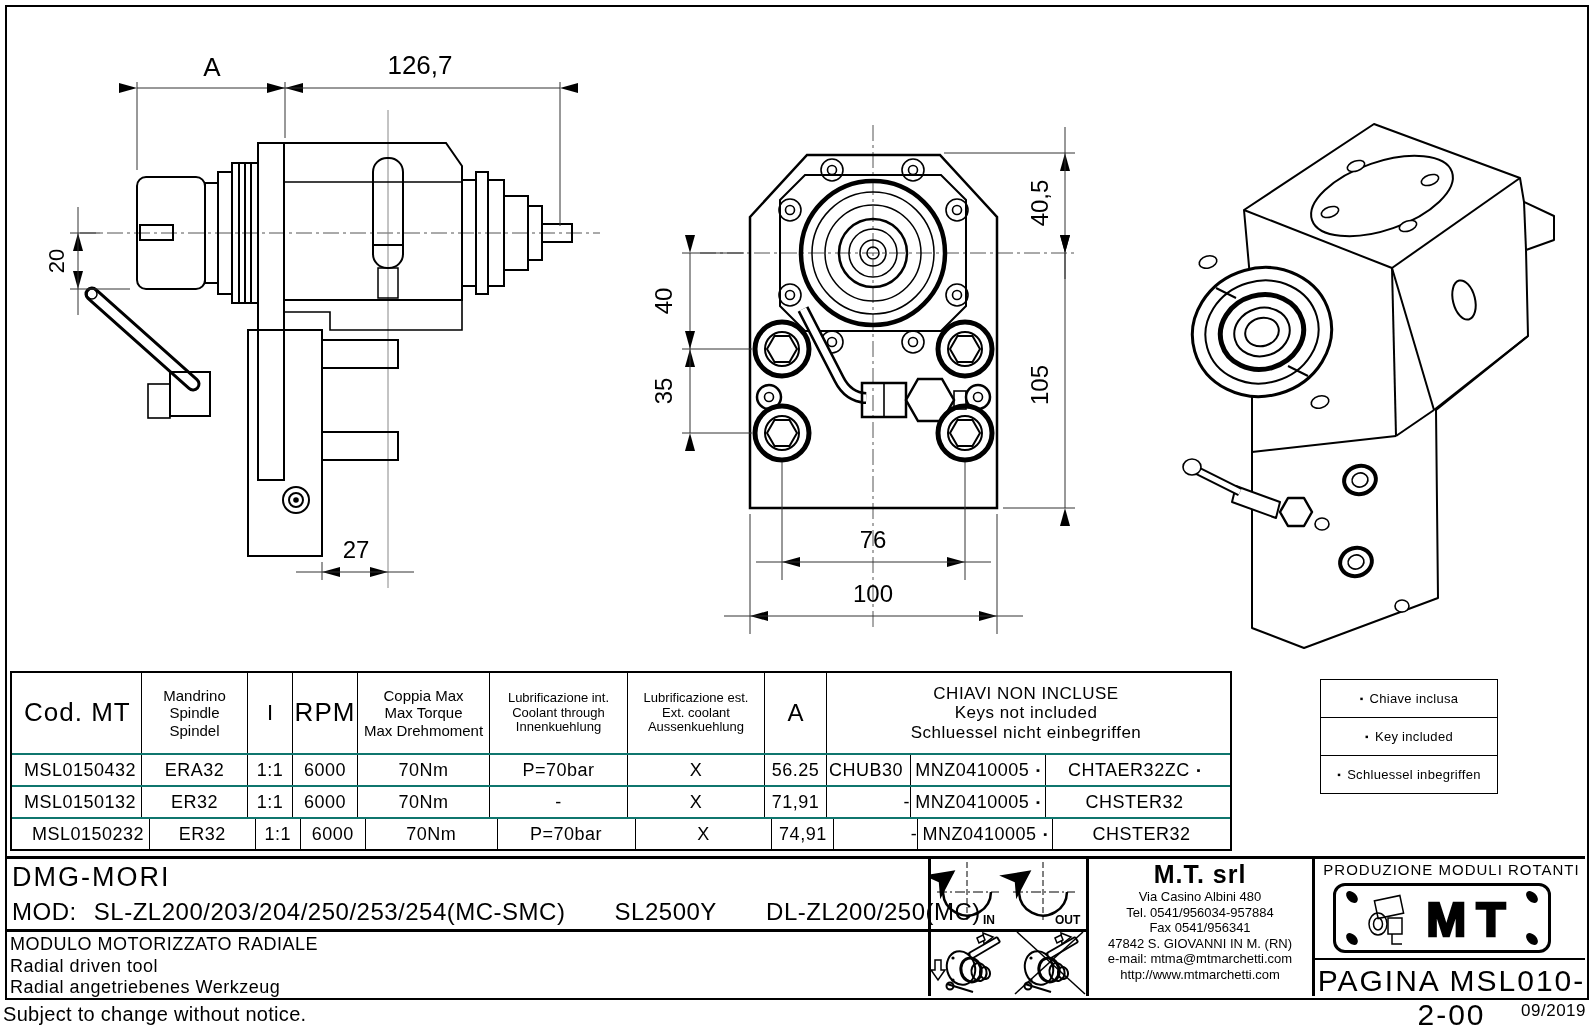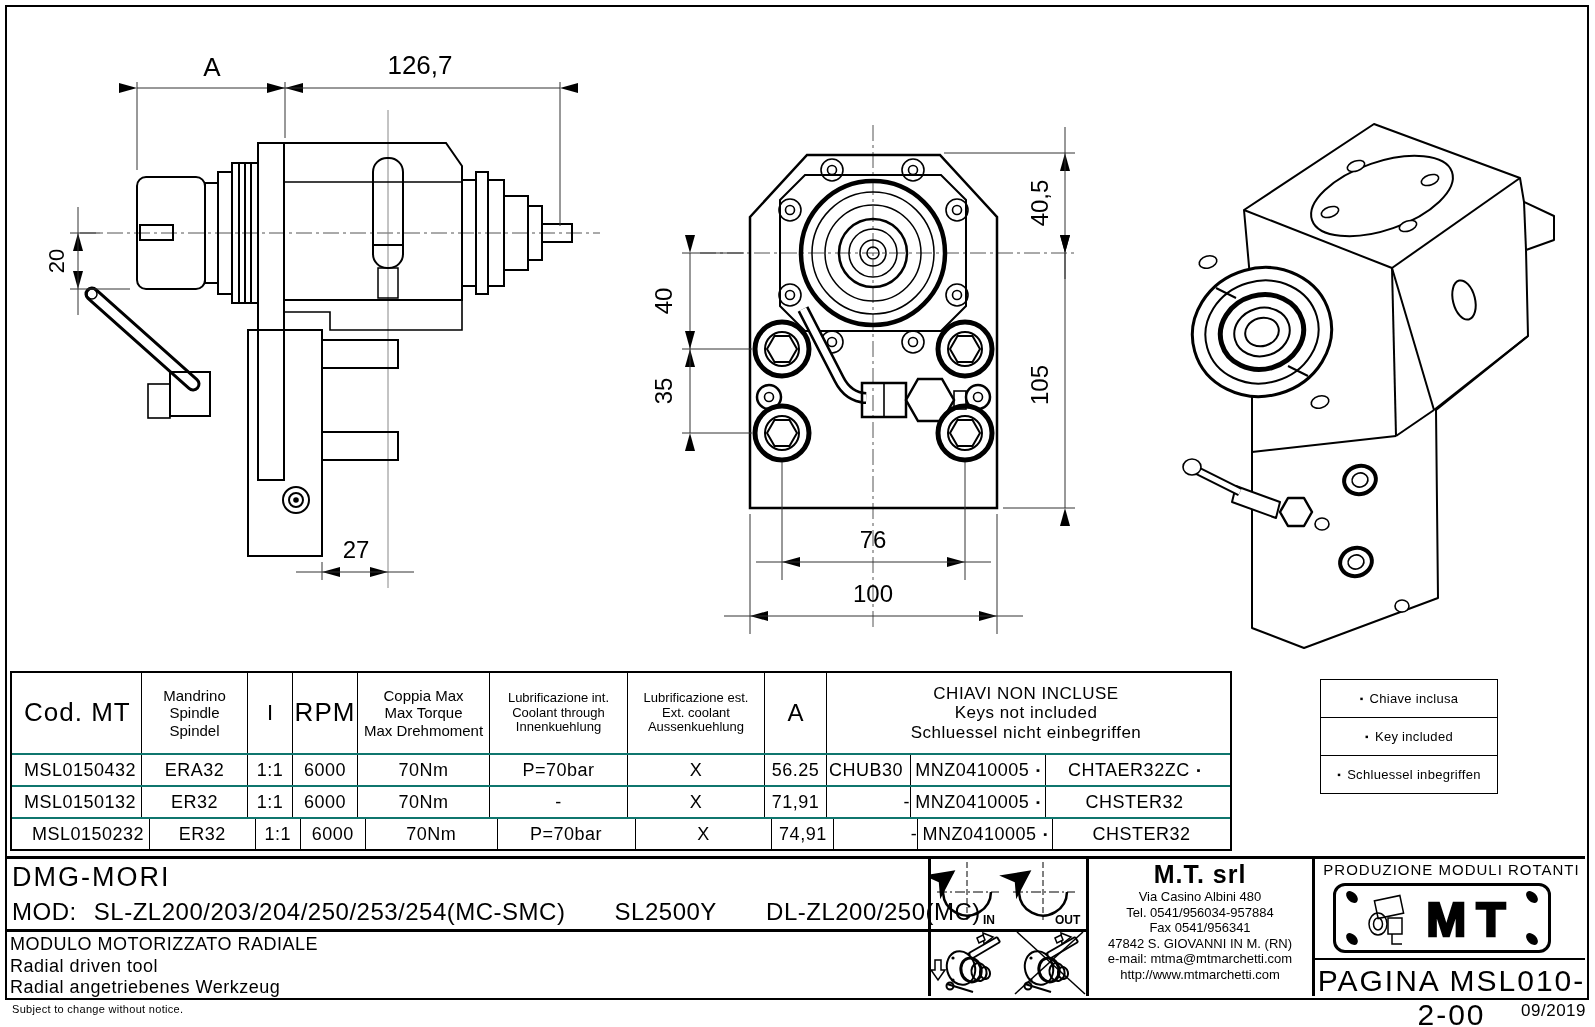--- a/index.html
+++ b/index.html
@@ -36,21 +36,21 @@
 
   
   .hline{background:#000;}
   .vline{background:#000;}
   #brand{left:12px;top:862px;font-size:27px;letter-spacing:2px;}
   #modline{left:12px;top:898px;font-size:24px;letter-spacing:.5px;white-space:nowrap;text-align:right;}
   #modline .gap{display:inline-block;width:42px;}
   #desc-it{left:10px;top:934px;font-size:18px;letter-spacing:.5px;}
   #desc-en{left:10px;top:956px;font-size:18px;letter-spacing:.5px;}
   #desc-de{left:10px;top:977px;font-size:18px;letter-spacing:.5px;}
-  #subject-note{left:12px;top:1003px;font-size:11px;letter-spacing:.3px;}
+  #subject-note{left:3px;top:1003px;font-size:20px;letter-spacing:.3px;}
   #date-note{left:1430px;top:1001px;width:156px;text-align:right;font-size:17px;letter-spacing:.5px;}
 
   #company{left:1090px;top:860px;width:220px;text-align:center;}
   #company .nm{font-size:25px;font-weight:bold;letter-spacing:1px;margin-bottom:0;}
   #company .ln{font-size:13px;line-height:15.5px;white-space:nowrap;}
 
   #produzione{left:1315px;top:861px;width:273px;text-align:center;font-size:15px;letter-spacing:1px;}
   #logo-box{left:1333px;top:883px;width:218px;height:70px;border:3px solid #000;border-radius:12px;box-sizing:border-box;}
   #pagina{left:1315px;top:964px;width:273px;text-align:center;font-size:30px;letter-spacing:2px;}
 </style>

